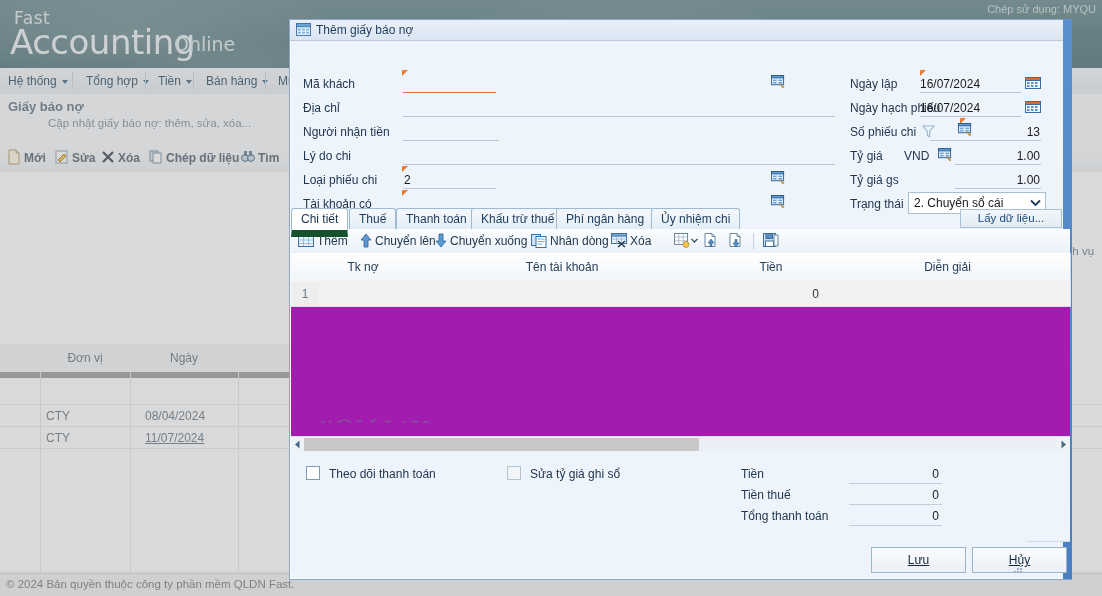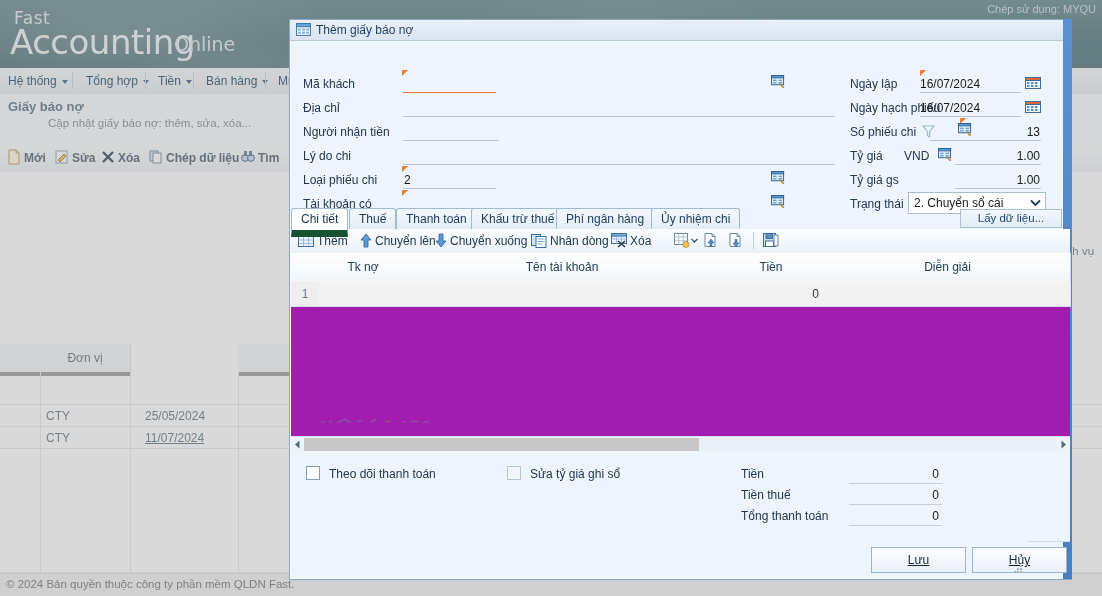--- a/index.html
+++ b/index.html
@@ -88,21 +88,21 @@
   .tb-item{ position:absolute; top:5px; height:18px; line-height:18px; font-size:12px; color:#5c6b79;font-weight:bold;}
   .tb-ico{ position:absolute; top:5px; width:16px; height:16px;}
 
   #bg-grid{
     position:absolute; left:0; top:172px; width:1102px; height:400px;
     background:#ffffff;
   }
   .bgh{
     position:absolute; top:172px; height:28px; line-height:28px; text-align:center;
     color:#6b7b8a; font-size:12px; background:#f3f5f7;
-    border-right:1px solid #dfe4e9; border-bottom:4px solid #a3a3a3;
+    border-right:1px solid #dfe4e9; border-bottom:6px solid #a3a3a3;
   }
   .bgrow-line{ position:absolute; left:0; width:1102px; height:1px; background:#e6eaee;}
   .bgcell{ position:absolute; height:22px; line-height:22px; color:#707f8d; font-size:12px;}
   .bgvline{ position:absolute; width:1px; background:#e6eaee;}
 
   #bg-footer{
     position:absolute; left:0; bottom:0; width:1102px; height:22px;
     background:#f2f2f2; border-top:1px solid #e0e0e0;
   }
   .footer-text{ position:absolute; left:6px; top:4px; color:#808080; font-size:11.5px;}
@@ -327,32 +327,33 @@
           <circle cx="11" cy="9" r="3.4" fill="#cfe0ef" stroke="#4a6a88"></circle>
           <rect x="4" y="2" width="3" height="5" fill="#6a86a0"></rect>
           <rect x="9" y="2" width="3" height="5" fill="#6a86a0"></rect>
       </svg>
       <div class="tb-item" style="left:258px;">Tìm</div>
     </div>
 
     <div id="bg-grid">
       <div class="bgh" style="left:0px; width:40px;"></div>
       <div class="bgh" style="left:40px; width:90px;">Đơn vị</div>
+      <div class="bgh" style="left:130px; width:108px;">Ngày</div>
       <div class="bgh" style="left:238px; width:55px;"></div>
 
       <div class="bgvline" style="left:40px;  top:200px; height:372px;"></div>
       <div class="bgvline" style="left:130px; top:200px; height:372px;"></div>
       <div class="bgvline" style="left:238px; top:200px; height:372px;"></div>
 
       <div class="bgrow-line" style="top:232px;"></div>
       <div class="bgrow-line" style="top:254px;"></div>
       <div class="bgrow-line" style="top:276px;"></div>
 
       <div class="bgcell" style="left:46px; top:233px;">CTY</div>
-      <div class="bgcell" style="left:145px; top:233px;">25/05/2024</div>
+      <div class="bgcell" style="left:145px; top:233px;">08/04/2024</div>
       <div class="bgcell" style="left:46px; top:255px;">CTY</div>
       <div class="bgcell" style="left:145px; top:255px;text-decoration:underline;">11/07/2024</div>
 
       <div class="bgcell" style="left:1064px; top:68px; font-size:11.5px;">ịch vụ</div>
     </div>
 
     <div id="bg-hscroll"></div>
 
     <div id="bg-footer">
       <div class="footer-text">© 2024 Bản quyền thuộc công ty phần mềm QLDN Fast.</div>

